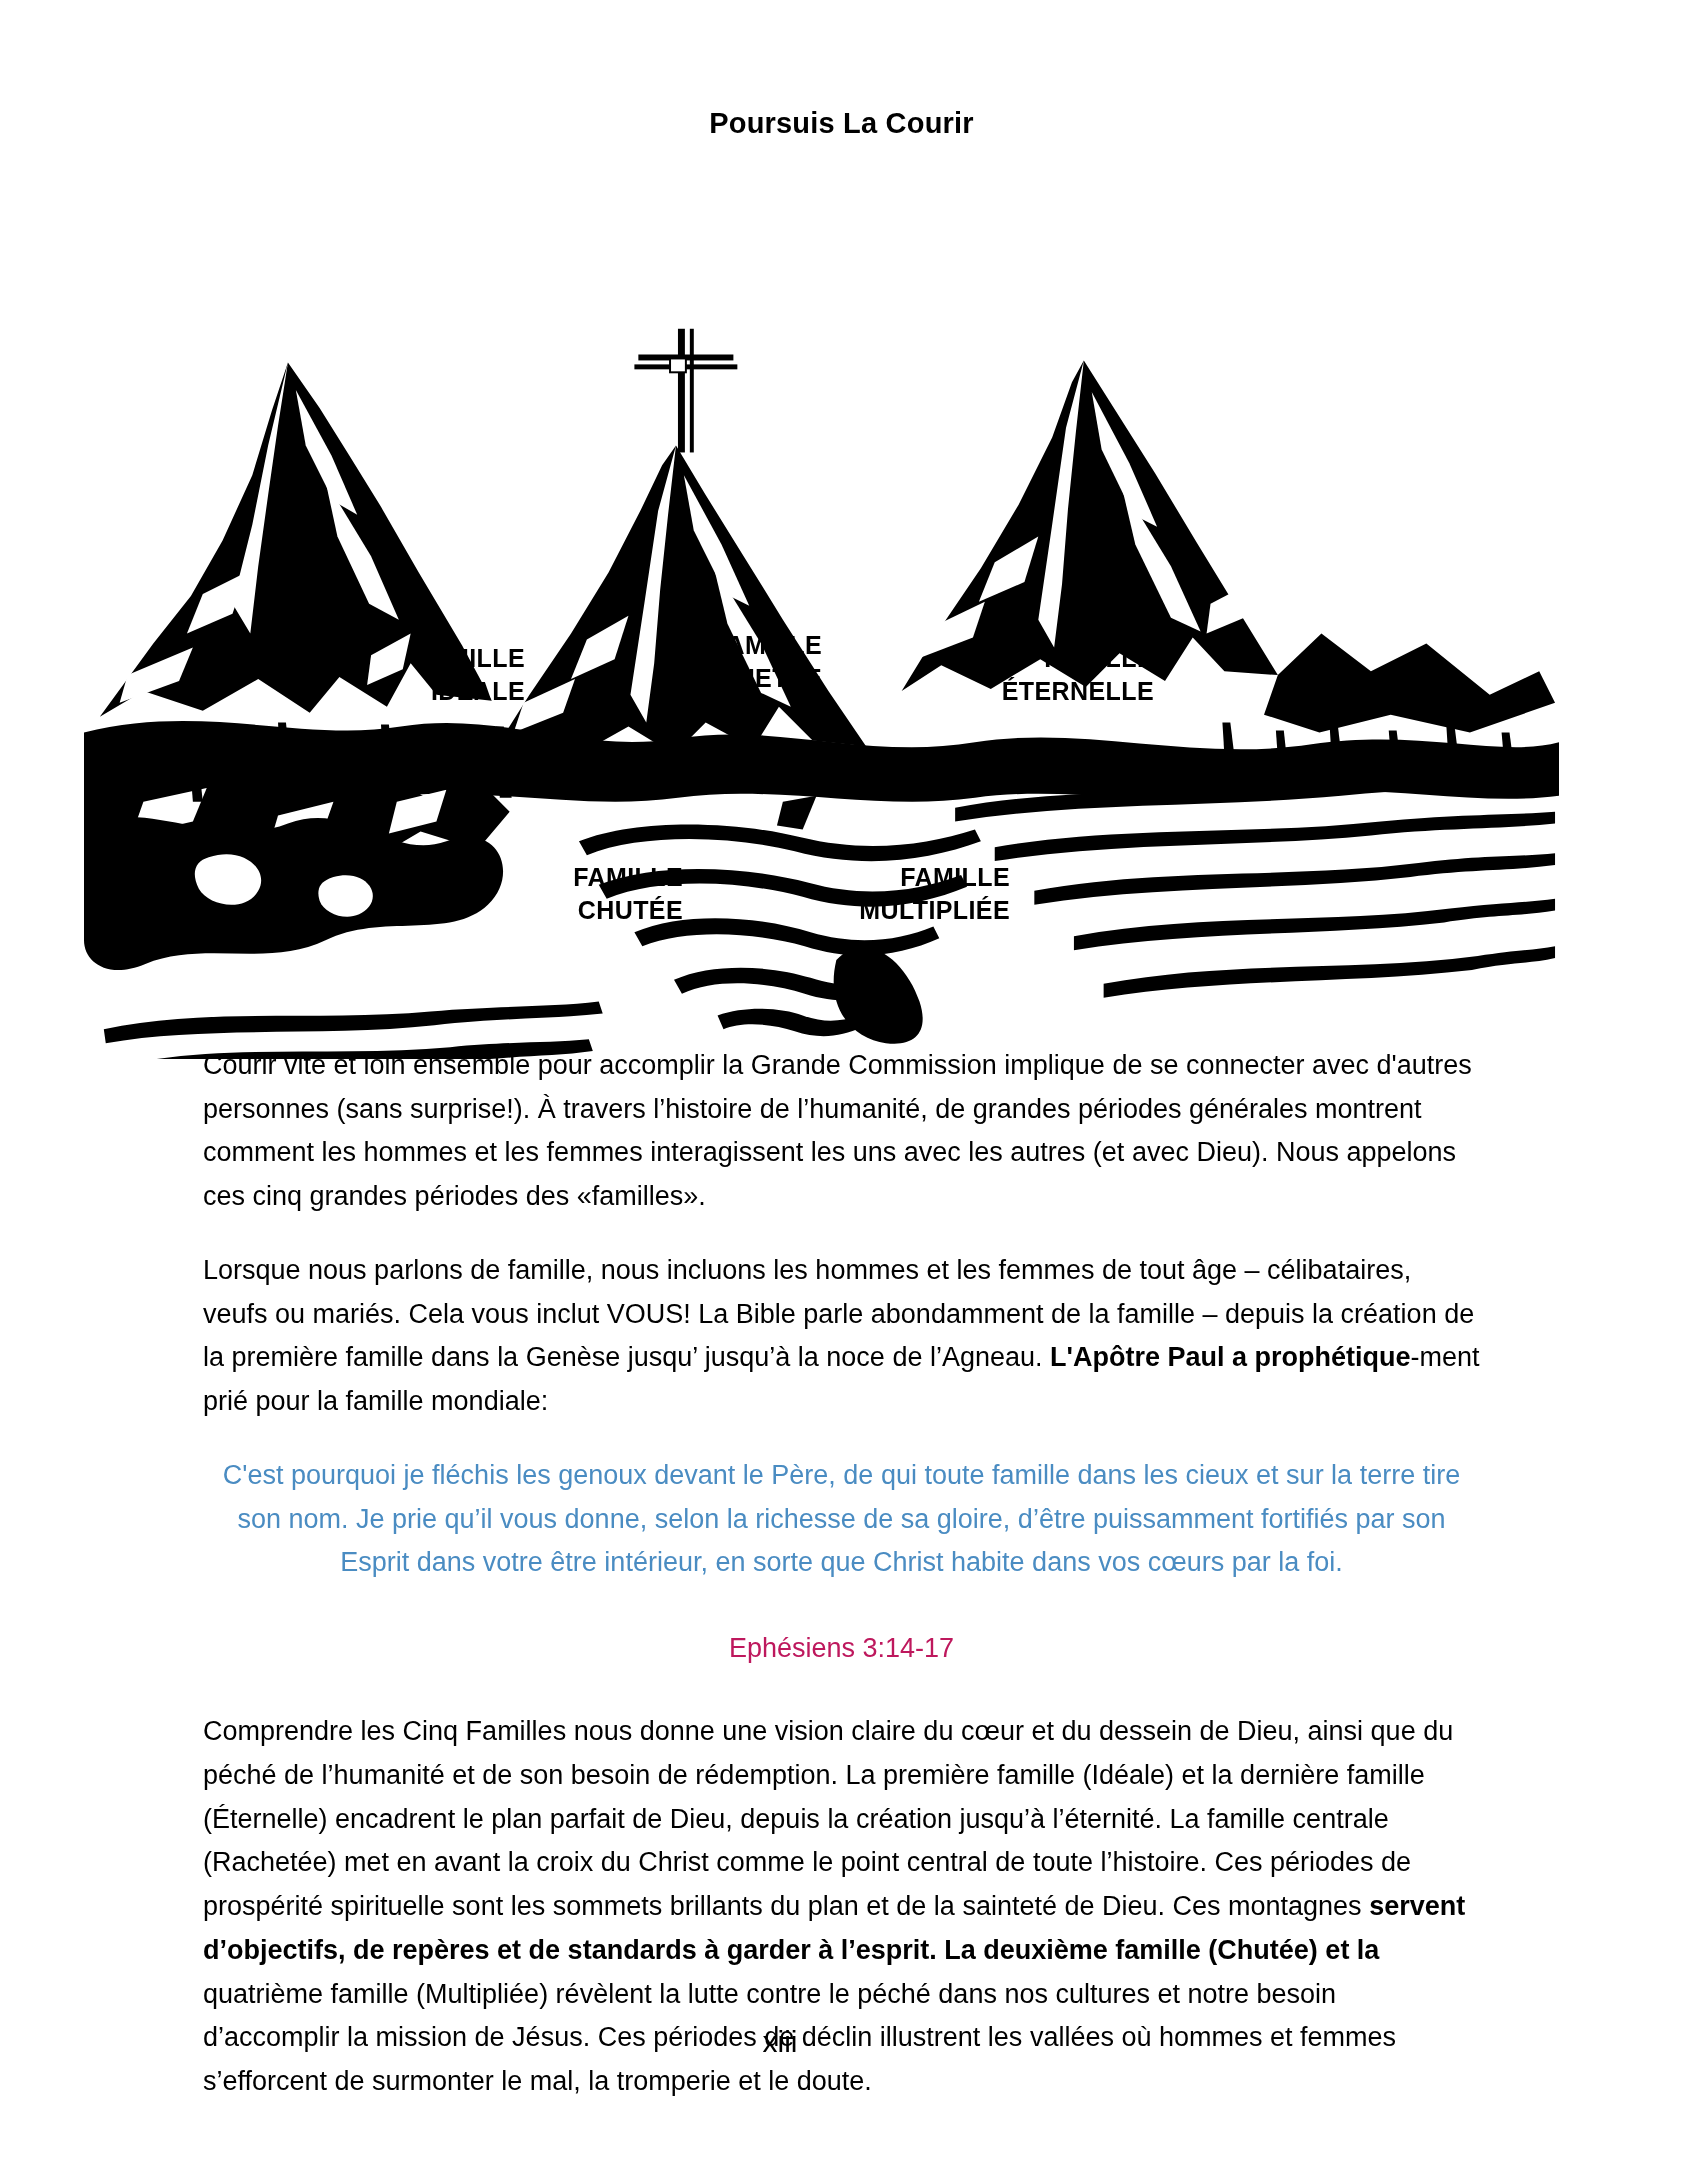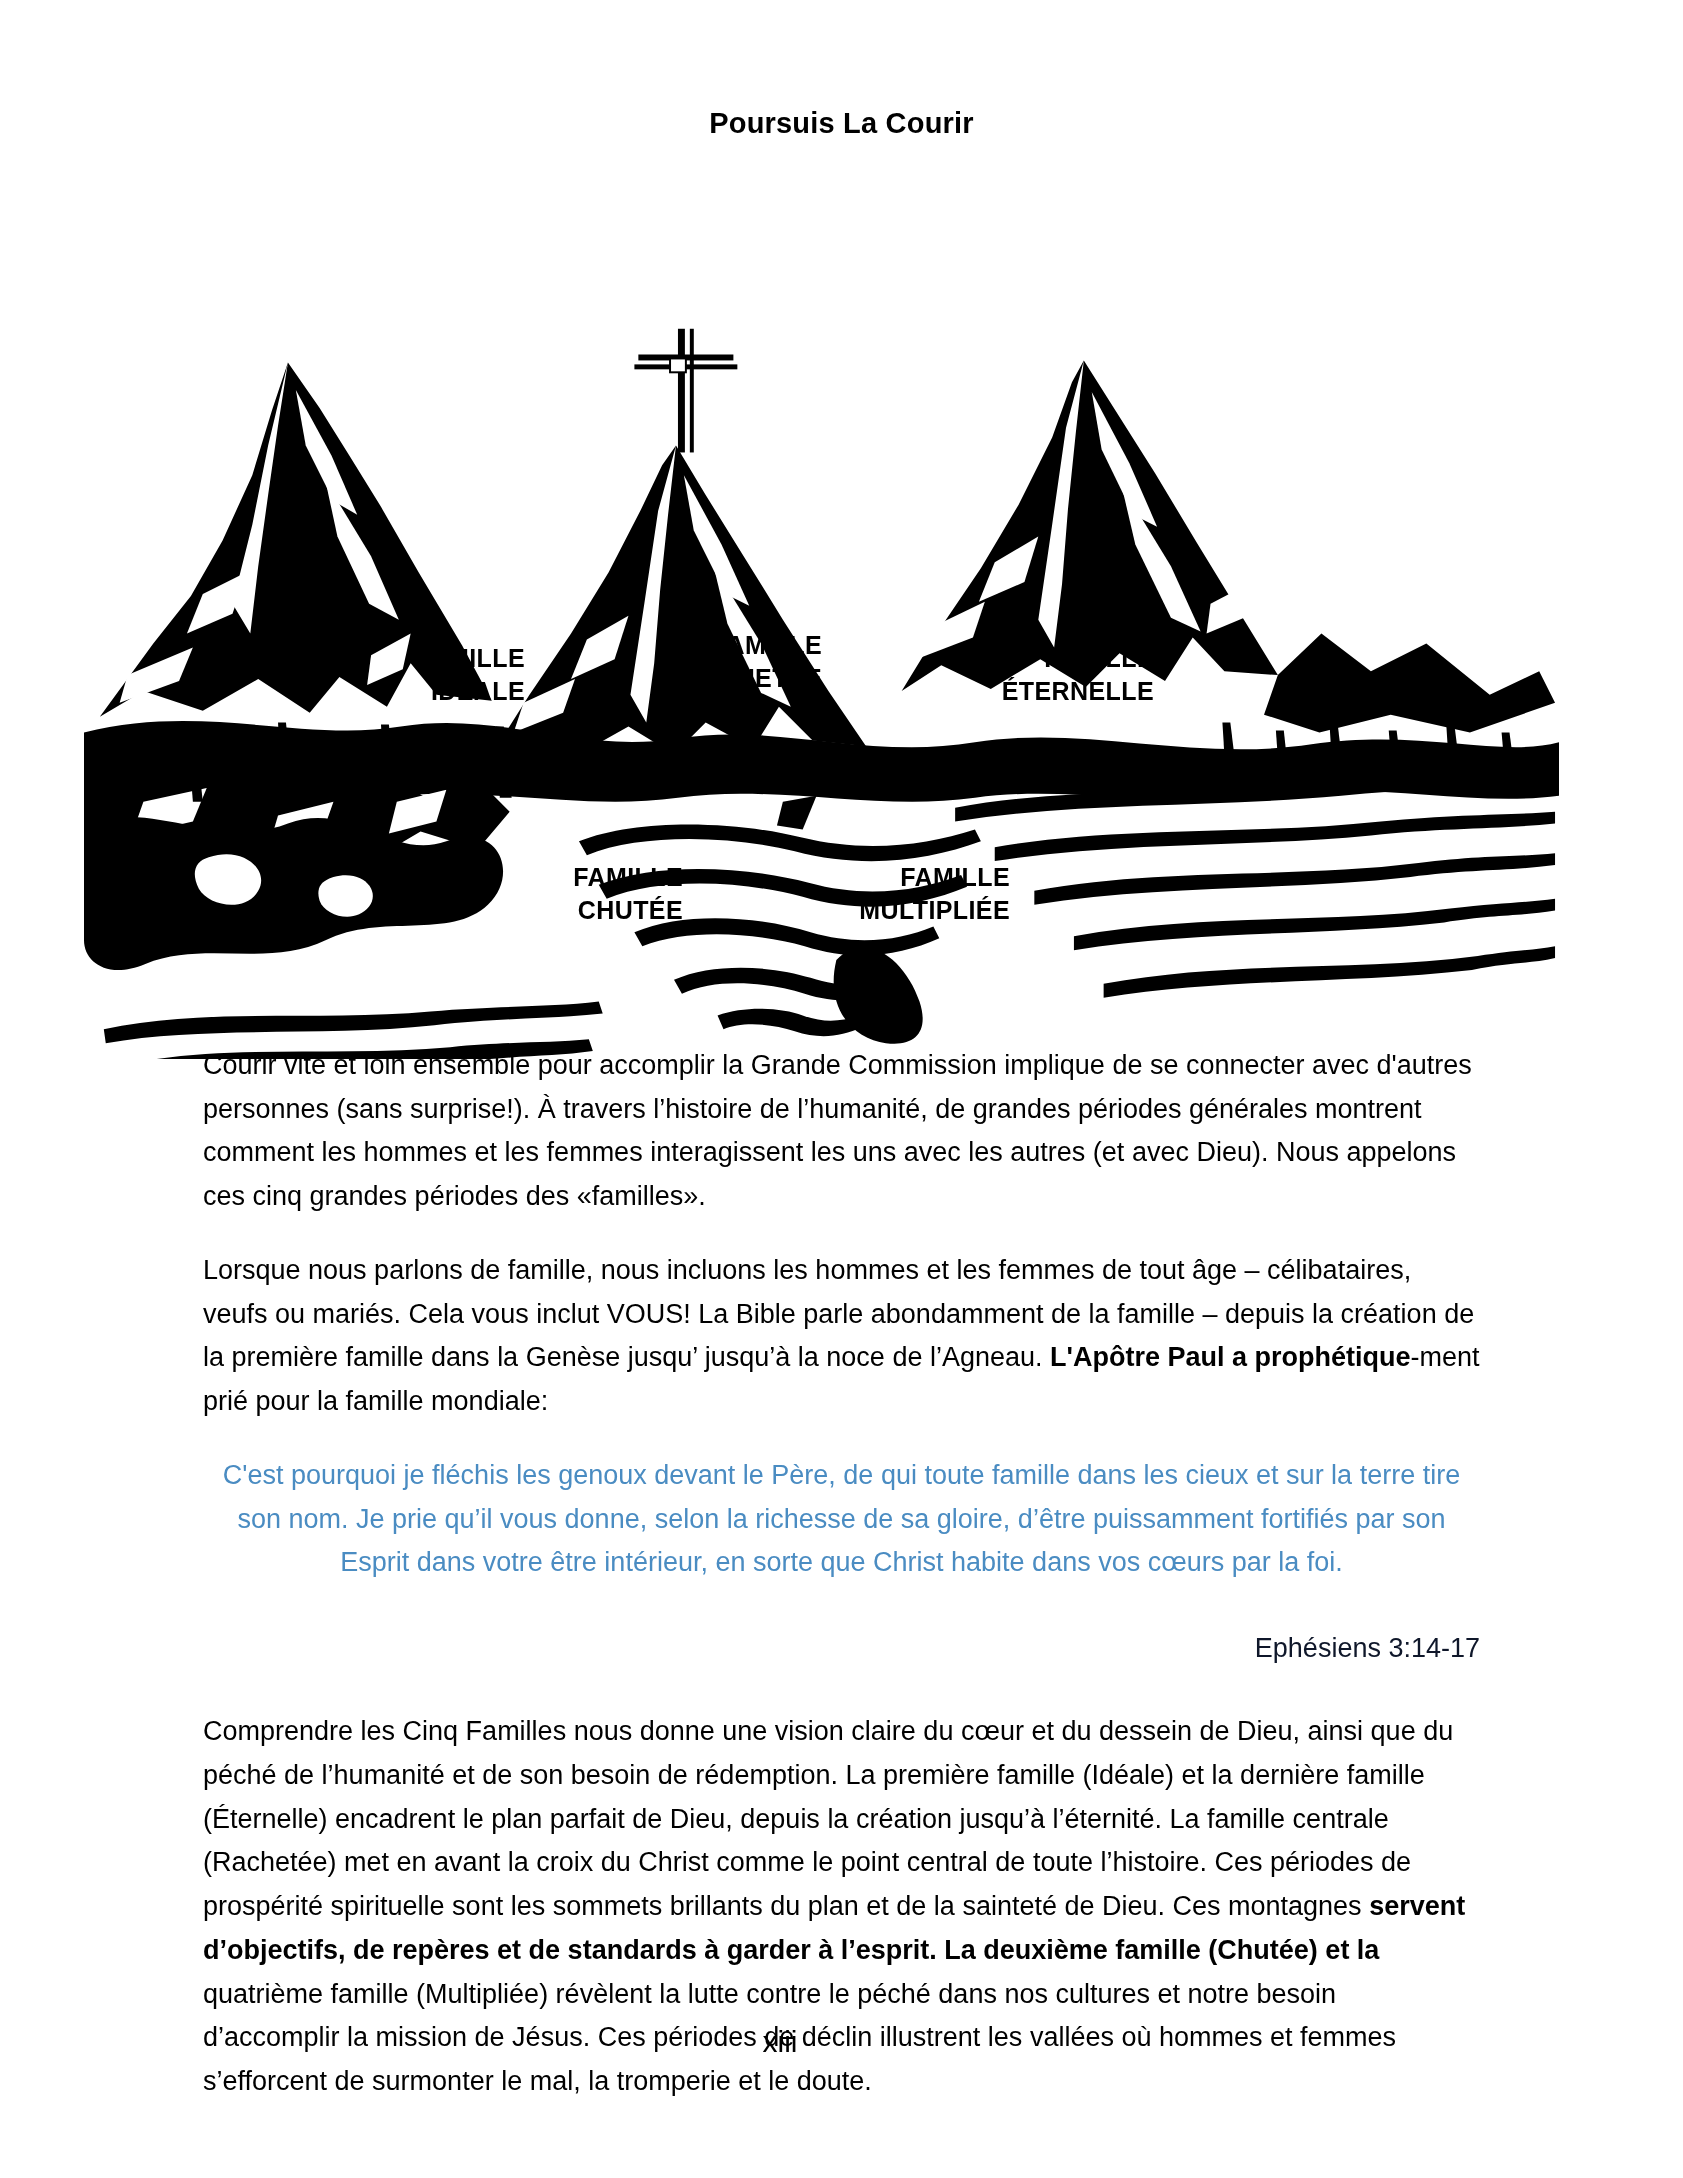--- a/index.html
+++ b/index.html
@@ -99,22 +99,22 @@
     font-size: 27px;
     line-height: 1.62;
     text-align: center;
     color: #4a8cc2;
   }
 
   .citation {
     margin: 42px 0 40px 0;
     font-size: 27px;
     line-height: 1.6;
-    text-align: right;
-    color: #0f172a;
+    text-align: center;
+    color: #be185d;
   }
 
   .b { font-weight: bold; }
 
   
   .folio {
     position: absolute;
     top: 2025px;
     left: 0;
     width: 1560px;

